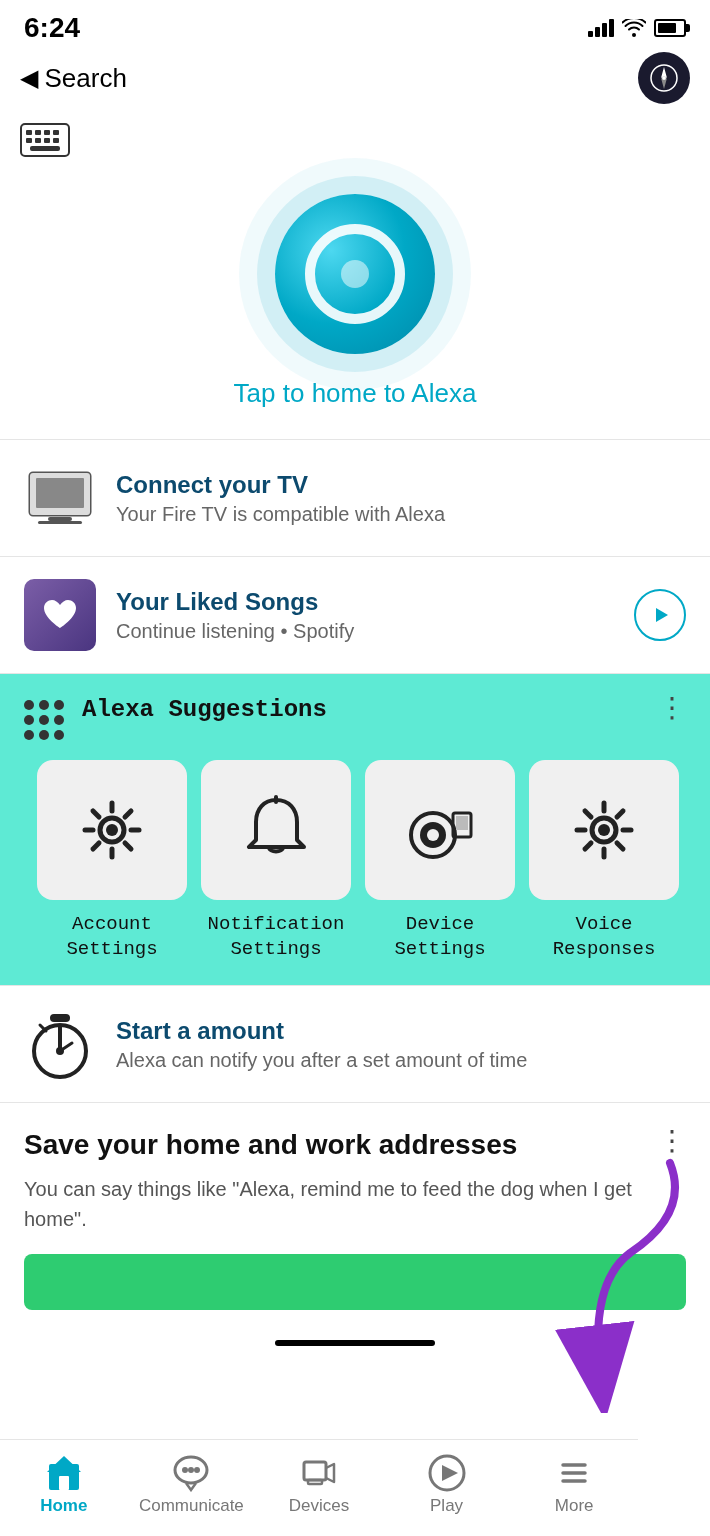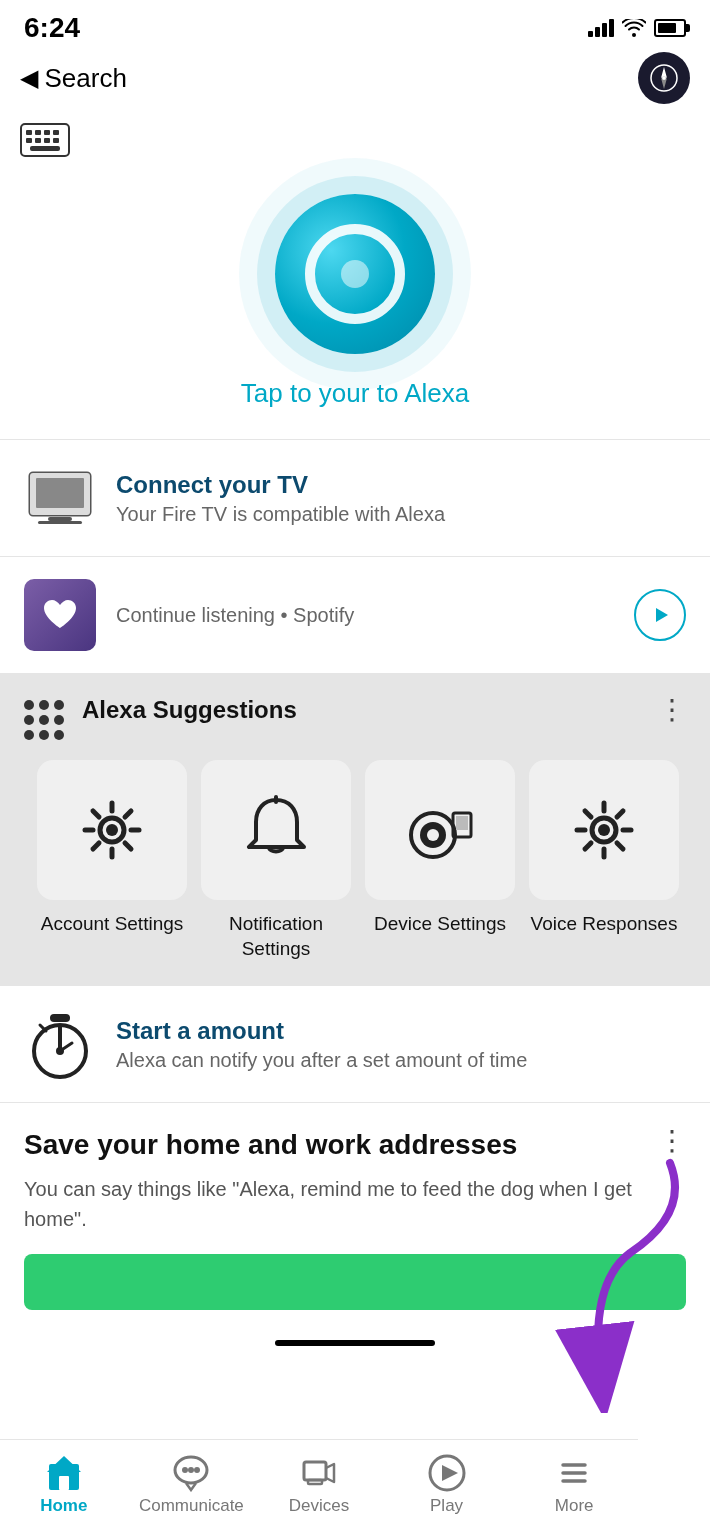--- a/index.html
+++ b/index.html
@@ -213,22 +213,23 @@
       height: 72px;
       background: linear-gradient(135deg, #7b5ea7, #4a3580);
       border-radius: 10px;
       display: flex;
       align-items: center;
       justify-content: center;
     }
 
     
     .suggestions-section {
-      background: #e5e5e5;
+      background: #5eead4;
       padding: 22px 24px 10px;
+      font-family: Liberation Mono, monospace;
     }
     .suggestions-header {
       display: flex;
       align-items: flex-start;
       margin-bottom: 20px;
     }
     .suggestions-dots {
       display: grid;
       grid-template-columns: repeat(3, 10px);
       gap: 5px;
@@ -427,21 +428,21 @@
     </svg>
   </div>
 </div>
 
 <div class="alexa-section">
   <div class="alexa-circle">
     <div class="alexa-ring">
       <div class="alexa-dot"></div>
     </div>
   </div>
-  <span class="tap-text">Tap to your to Alexa</span>
+  <span class="tap-text">Tap to home to Alexa</span>
 </div>
 
 <div class="divider"></div>
 
 <div class="card-row">
   <div class="card-icon-wrap">
     <svg width="64" height="54" viewBox="0 0 64 54">
       <rect x="2" y="2" width="60" height="42" rx="3" fill="none" stroke="#555" stroke-width="3"></rect>
       <rect x="2" y="2" width="60" height="42" rx="3" fill="#ddd"></rect>
       <rect x="8" y="7" width="48" height="30" rx="1" fill="#888"></rect>
@@ -459,20 +460,21 @@
 
 <div class="card-row">
   <div class="card-icon-wrap">
     <div class="liked-songs-icon">
       <svg width="36" height="34" viewBox="0 0 36 34">
         <path d="M18 30 C18 30 2 20 2 10 C2 5 6 2 10 2 C13 2 16 4 18 7 C20 4 23 2 26 2 C30 2 34 5 34 10 C34 20 18 30 18 30Z" fill="white"></path>
       </svg>
     </div>
   </div>
   <div class="card-text-wrap">
+    <div class="card-title">Your Liked Songs</div>
     <div class="card-subtitle">Continue listening • Spotify</div>
   </div>
   <div class="card-action">
     <svg width="22" height="22" viewBox="0 0 22 22">
       <polygon points="7,4 19,11 7,18" fill="#00a8c6"></polygon>
     </svg>
   </div>
 </div>
 
 <div class="divider"></div>

